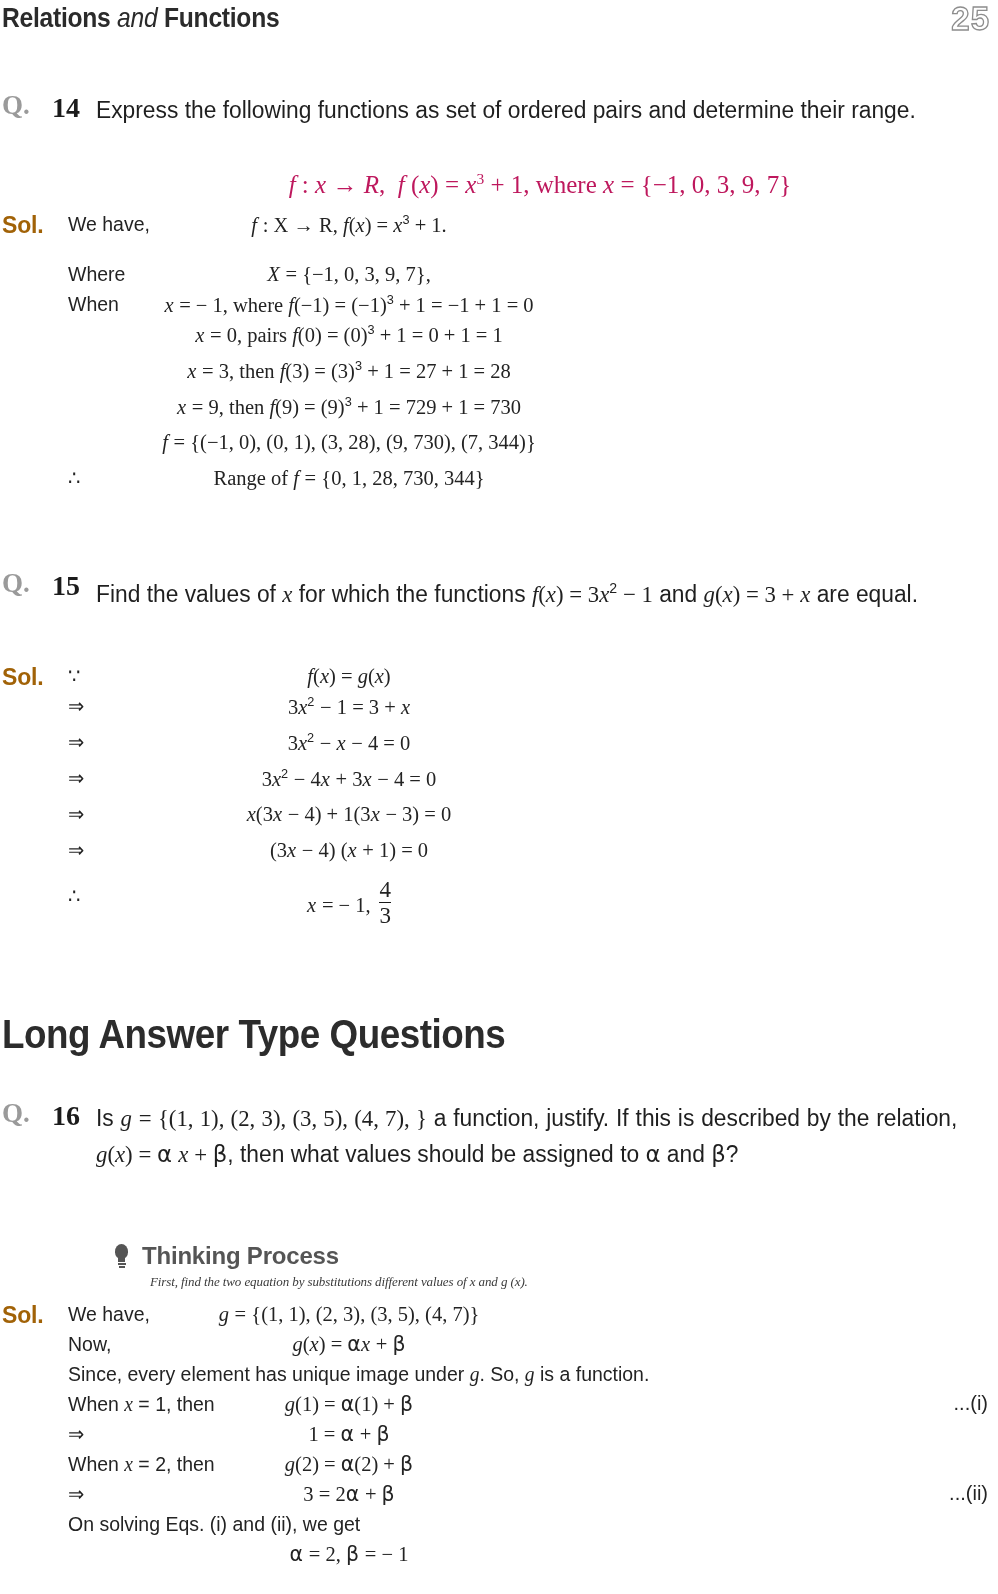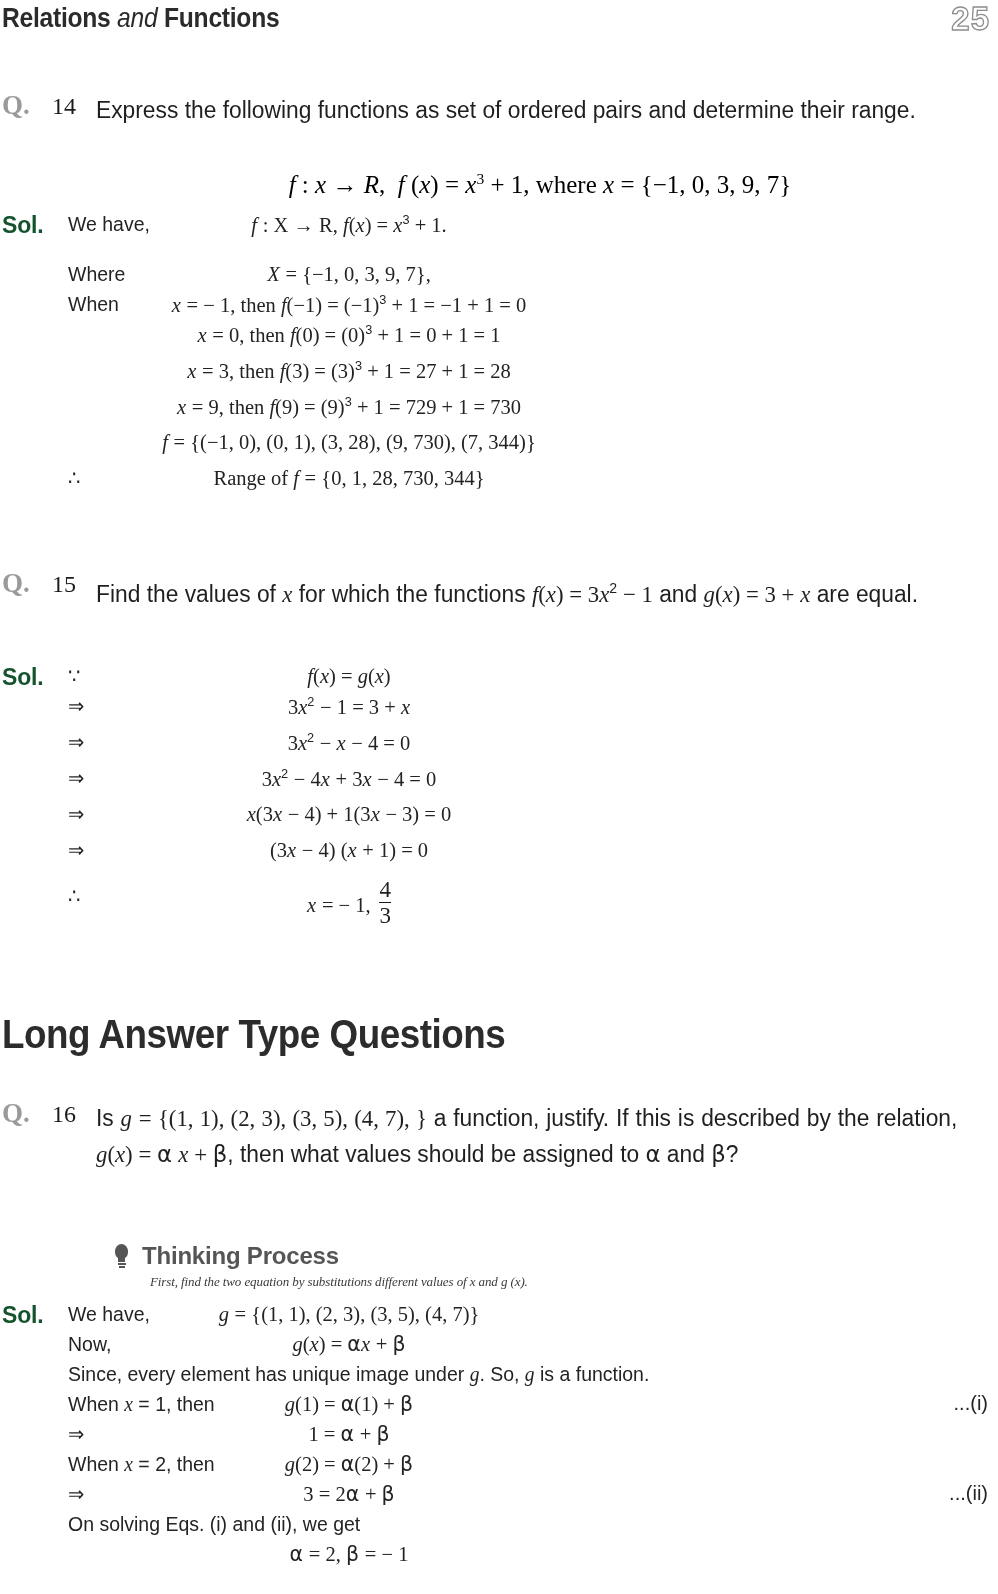--- a/index.html
+++ b/index.html
@@ -69,22 +69,22 @@
     font-size: 27px;
     font-weight: 700;
     color: #9a9a9a;
     font-family: "Liberation Serif", serif;
     line-height: 1;
   }
   .qnum {
     position: absolute;
     left: 52px;
     top: 2px;
-    font-size: 24px;
-    font-weight: 400;
+    font-size: 28px;
+    font-weight: 700;
     color: #1b1b1b;
     font-family: "Liberation Serif", serif;
     line-height: 1;
   }
   .qtext {
     position: absolute;
     left: 96px;
     right: 14px;
     top: 0;
     font-family: "Liberation Sans Narrow", "Liberation Sans", sans-serif;
@@ -95,39 +95,39 @@
     color: #1f1f1f;
     transform: scaleX(0.97);
     transform-origin: left top;
   }
 
   .mathline {
     text-align: center;
     font-family: "Liberation Serif", serif;
     font-size: 25px;
     line-height: 38px;
-    color: #000000;
+    color: #be185d;
   }
 
   
   .mi { font-family: "Liberation Serif", serif; font-style: italic; }
   .mr { font-family: "Liberation Serif", serif; font-style: normal; }
   sup.exp { font-size: 0.62em; vertical-align: super; font-style: normal; }
   .gk { font-family: "DejaVu Sans", sans-serif; font-style: normal; }
 
   
   .solblock { position: absolute; left: 0; right: 0; }
   .sollabel {
     position: absolute;
     left: 2px;
     top: 0;
     font-size: 23px;
     font-weight: 700;
     font-family: "Liberation Sans Narrow", "Liberation Sans", sans-serif;
-    color: #14532d;
+    color: #a16207;
     letter-spacing: -0.2px;
     text-align: right;
   }
   .solrow {
     position: relative;
     height: 30px;
     font-family: "Liberation Sans Narrow", "Liberation Sans", sans-serif;
     font-size: 20.5px;
     color: #232323;
   }
@@ -285,27 +285,27 @@
     <div class="solrow" style="margin-top:20px;">
       <span class="lhs">Where</span>
       <span class="ctr off">
         <span class="mi">X</span> <span class="mr">= {−1, 0, 3, 9, 7},</span>
       </span>
     </div>
 
     <div class="solrow">
       <span class="lhs">When</span>
       <span class="ctr off">
-        <span class="mi">x</span> <span class="mr">= − 1, then </span><span class="mi">f</span><span class="mr">(−1) = (−1)</span><sup class="exp">3</sup><span class="mr"> + 1 = −1 + 1 = 0</span>
-      </span>
-    </div>
-
-    <div class="solrow tall">
-      <span class="ctr off">
-        <span class="mi">x</span> <span class="mr">= 0, then </span><span class="mi">f</span><span class="mr">(0) = (0)</span><sup class="exp">3</sup><span class="mr"> + 1 = 0 + 1 = 1</span>
+        <span class="mi">x</span> <span class="mr">= − 1, where </span><span class="mi">f</span><span class="mr">(−1) = (−1)</span><sup class="exp">3</sup><span class="mr"> + 1 = −1 + 1 = 0</span>
+      </span>
+    </div>
+
+    <div class="solrow tall">
+      <span class="ctr off">
+        <span class="mi">x</span> <span class="mr">= 0, pairs </span><span class="mi">f</span><span class="mr">(0) = (0)</span><sup class="exp">3</sup><span class="mr"> + 1 = 0 + 1 = 1</span>
       </span>
     </div>
 
     <div class="solrow tall">
       <span class="ctr off">
         <span class="mi">x</span> <span class="mr">= 3, then </span><span class="mi">f</span><span class="mr">(3) = (3)</span><sup class="exp">3</sup><span class="mr"> + 1 = 27 + 1 = 28</span>
       </span>
     </div>
 
     <div class="solrow tall">

